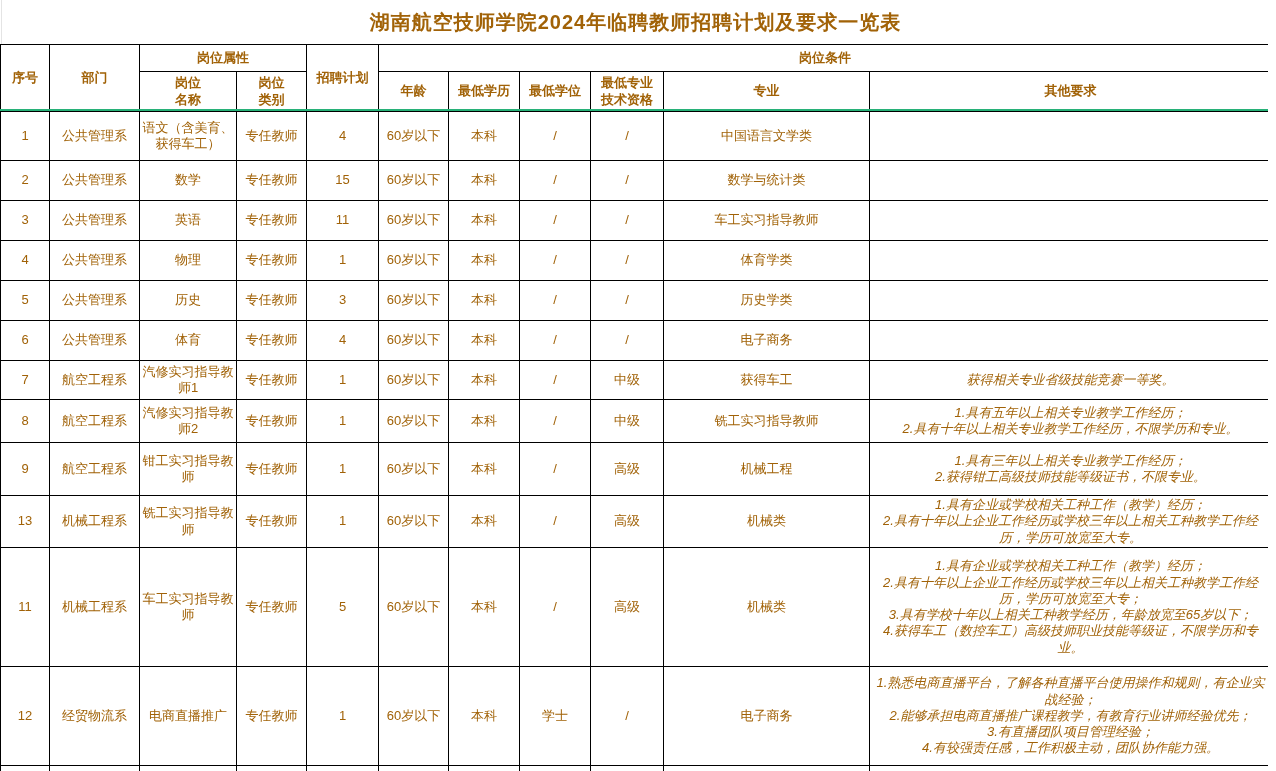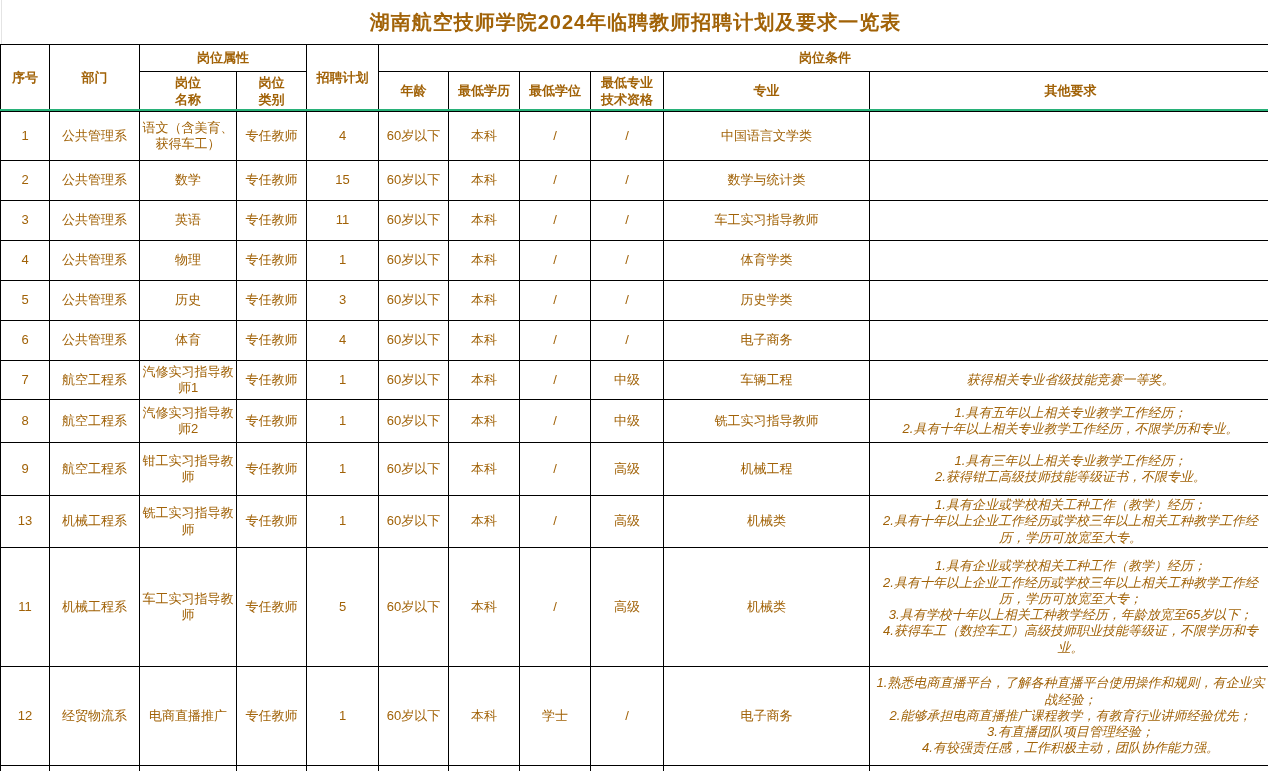--- a/index.html
+++ b/index.html
@@ -164,21 +164,21 @@
         <tr style="height: 39px;">
           <td>7</td>
           <td>航空工程系</td>
           <td>汽修实习指导教师1</td>
           <td>专任教师</td>
           <td>1</td>
           <td>60岁以下</td>
           <td>本科</td>
           <td>/</td>
           <td>中级</td>
-          <td>车辆工程</td>
+          <td>获得车工</td>
           <td class="other-cell">获得相关专业省级技能竞赛一等奖。</td>
         </tr>
         <tr style="height: 43px;">
           <td>8</td>
           <td>航空工程系</td>
           <td>汽修实习指导教师2</td>
           <td>专任教师</td>
           <td>1</td>
           <td>60岁以下</td>
           <td>本科</td>

